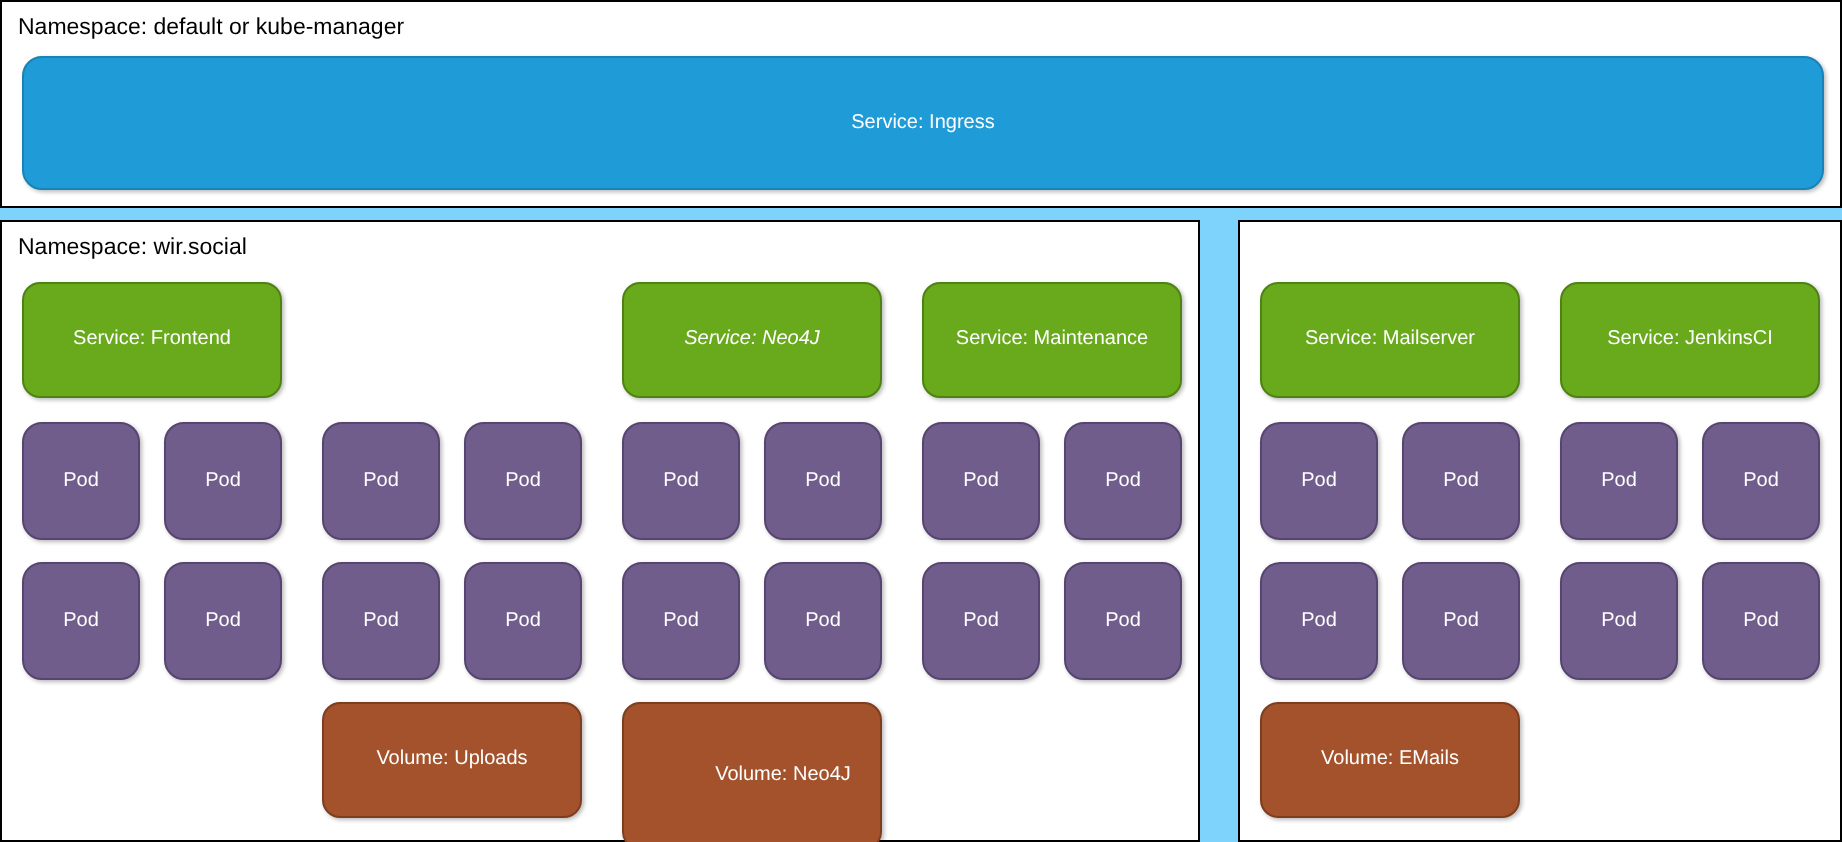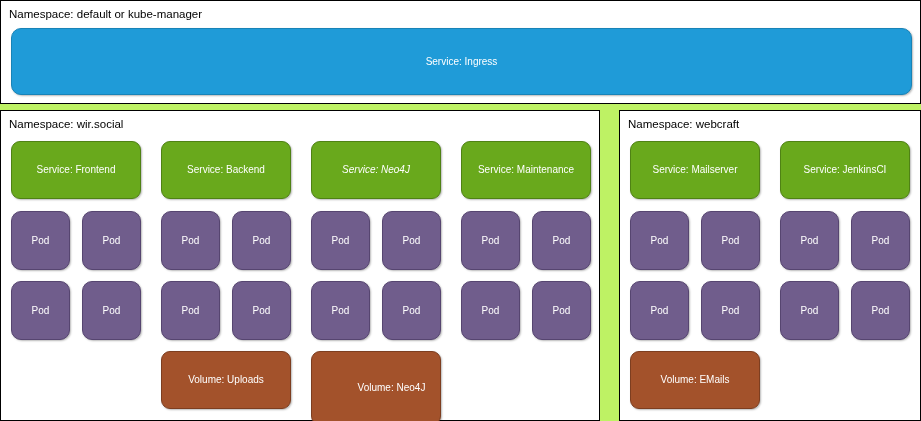--- a/index.html
+++ b/index.html
@@ -10,21 +10,21 @@
   body {
     width: 921px;
     height: 421px;
     font-family: "Liberation Sans", sans-serif;
     overflow: hidden;
   }
   #canvas {
     position: relative;
     width: 921px;
     height: 421px;
-    background: #bef264;
+    background: #7dd3fc;
   }
 
   
   .ns {
     position: absolute;
     background: #ffffff;
     border: 1px solid #000000;
     box-sizing: border-box;
   }
   .ns-label {
@@ -84,21 +84,20 @@
 
   <div class="ns" id="ns-social">
     <div class="ns-label">Namespace: wir.social</div>
 
     <div class="node svc" style="left:10px;  top:30px;  width:130px; height:58px;text-align:center;">Service: Frontend</div>
     <div class="node pod" style="left:10px;  top:100px; width:59px;  height:59px;">Pod</div>
     <div class="node pod" style="left:81px;  top:100px; width:59px;  height:59px;">Pod</div>
     <div class="node pod" style="left:10px;  top:170px; width:59px;  height:59px;">Pod</div>
     <div class="node pod" style="left:81px;  top:170px; width:59px;  height:59px;">Pod</div>
 
-    <div class="node svc" style="left:160px; top:30px;  width:130px; height:58px;">Service: Backend</div>
     <div class="node pod" style="left:160px; top:100px; width:59px;  height:59px;">Pod</div>
     <div class="node pod" style="left:231px; top:100px; width:59px;  height:59px;">Pod</div>
     <div class="node pod" style="left:160px; top:170px; width:59px;  height:59px;">Pod</div>
     <div class="node pod" style="left:231px; top:170px; width:59px;  height:59px;">Pod</div>
     <div class="node vol" style="left:160px; top:240px; width:130px; height:58px;">Volume: Uploads</div>
 
     <div class="node svc" style="left:310px; top:30px;  width:130px; height:58px;font-style:italic;">Service: Neo4J</div>
     <div class="node pod" style="left:310px; top:100px; width:59px;  height:59px;">Pod</div>
     <div class="node pod" style="left:381px; top:100px; width:59px;  height:59px;">Pod</div>
     <div class="node pod" style="left:310px; top:170px; width:59px;  height:59px;">Pod</div>
@@ -106,21 +105,20 @@
     <div class="node vol" style="left:310px; top:240px; width:130px; height:74px;padding-left:35px;">Volume: Neo4J</div>
 
     <div class="node svc" style="left:460px; top:30px;  width:130px; height:58px;">Service: Maintenance</div>
     <div class="node pod" style="left:460px; top:100px; width:59px;  height:59px;">Pod</div>
     <div class="node pod" style="left:531px; top:100px; width:59px;  height:59px;">Pod</div>
     <div class="node pod" style="left:460px; top:170px; width:59px;  height:59px;">Pod</div>
     <div class="node pod" style="left:531px; top:170px; width:59px;  height:59px;">Pod</div>
   </div>
 
   <div class="ns" id="ns-web">
-    <div class="ns-label">Namespace: webcraft</div>
 
     <div class="node svc" style="left:10px;  top:30px;  width:130px; height:58px;">Service: Mailserver</div>
     <div class="node pod" style="left:10px;  top:100px; width:59px;  height:59px;">Pod</div>
     <div class="node pod" style="left:81px;  top:100px; width:59px;  height:59px;">Pod</div>
     <div class="node pod" style="left:10px;  top:170px; width:59px;  height:59px;">Pod</div>
     <div class="node pod" style="left:81px;  top:170px; width:59px;  height:59px;">Pod</div>
     <div class="node svc" style="left:160px; top:30px;  width:130px; height:58px;">Service: JenkinsCI</div>
 
     <div class="node vol" style="left:10px;  top:240px; width:130px; height:58px;">Volume: EMails</div>
     <div class="node pod" style="left:160px; top:100px; width:59px;  height:59px;">Pod</div>

